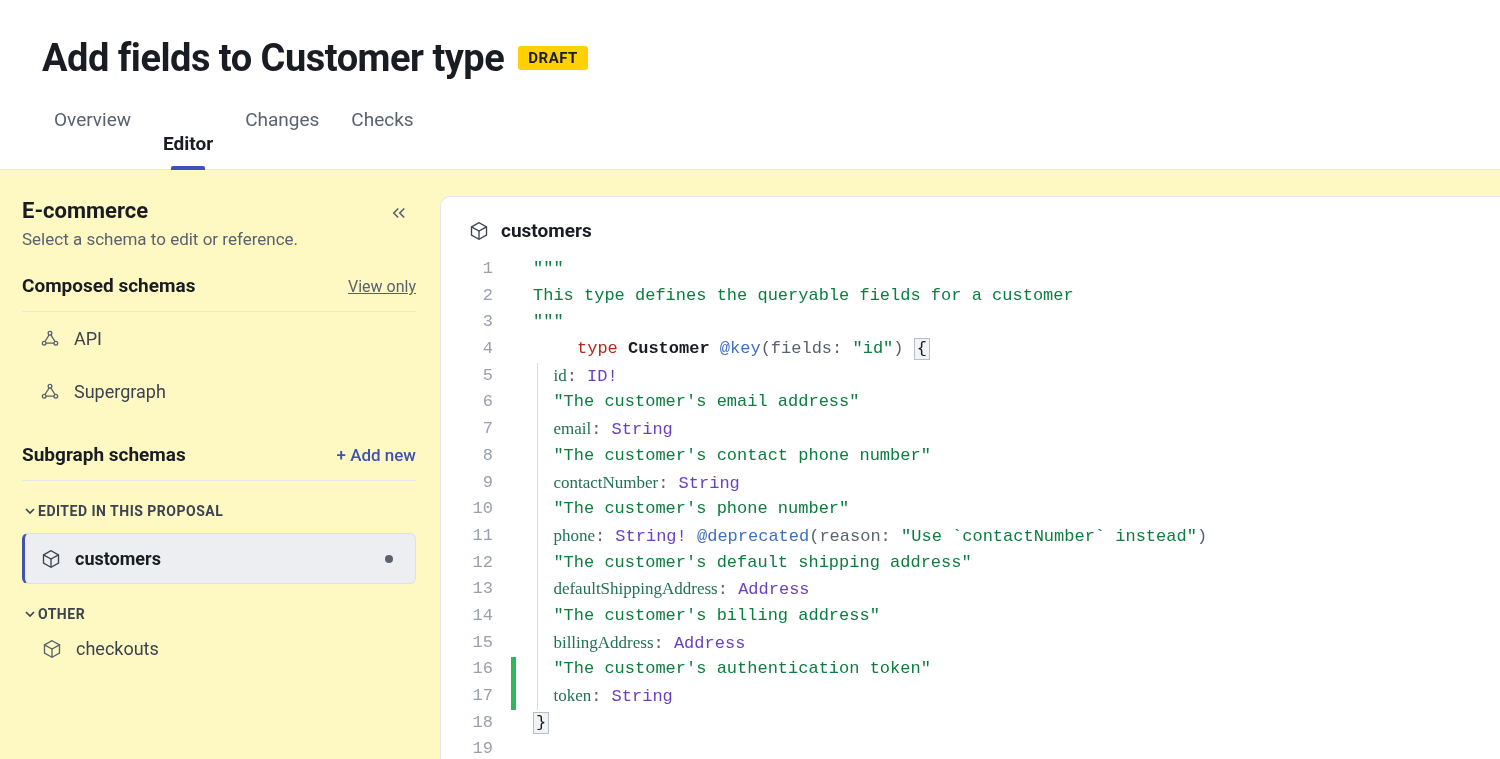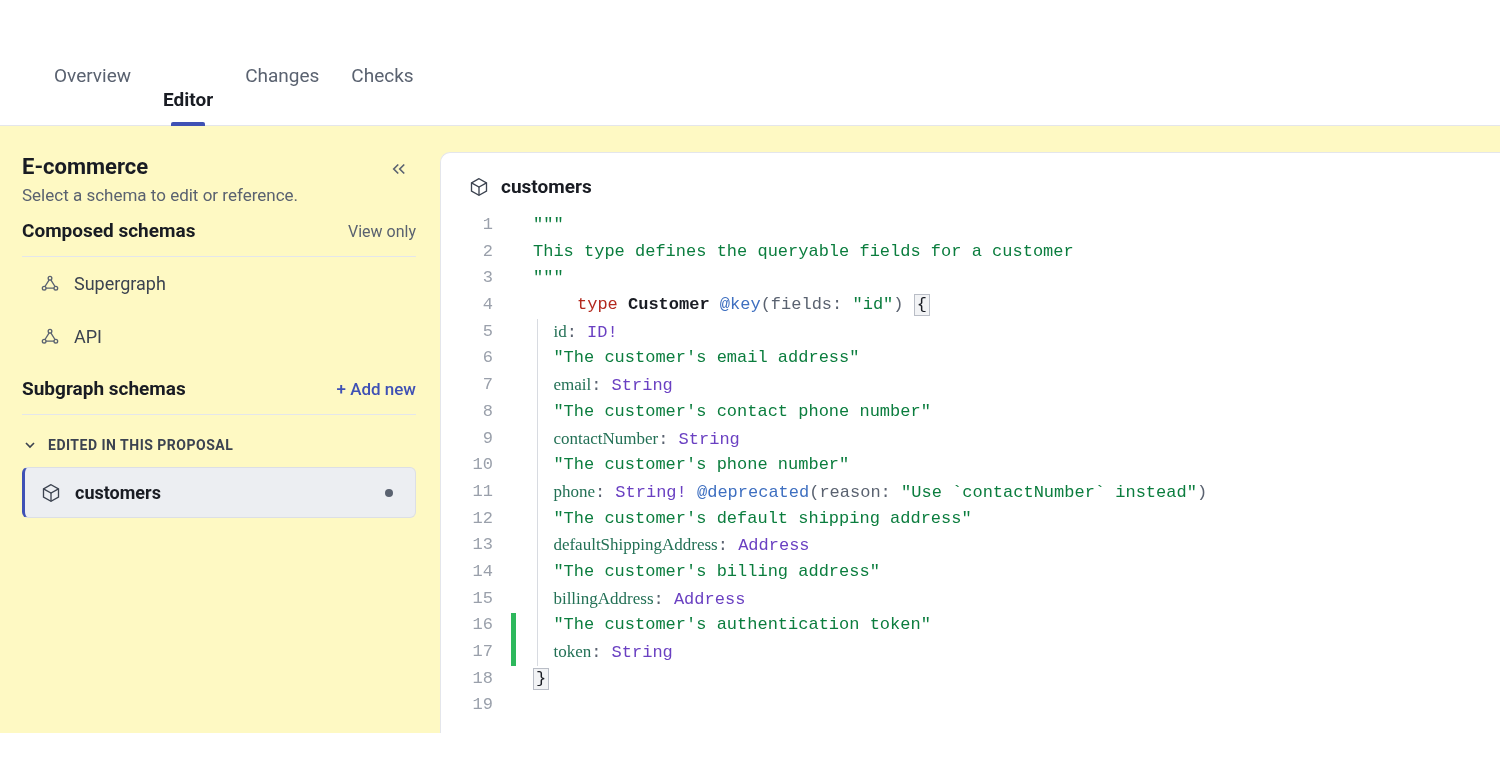--- a/index.html
+++ b/index.html
@@ -91,31 +91,32 @@
 }
 .sidebar-sub {
   font-size: 17px;
   color: #5a6270;
   margin-top: 6px;
 }
 .section-header {
   display: flex;
   justify-content: space-between;
   align-items: baseline;
-  margin-top: 14px;
+  margin-top: 25px;
   padding-bottom: 14px;
   border-bottom: 1px solid #e4e6eb;
 }
 .section-title {
   font-size: 19px;
   font-weight: 700;
 }
 .section-meta {
   font-size: 16px;
   color: #5a6270;
+  text-decoration: underline;
 }
 .add-new {
   color: #3f51b5;
   font-size: 17px;
   cursor: pointer;
   font-weight: 500;
 }
 .schema-item {
   display: flex;
   align-items: center;
@@ -126,21 +127,21 @@
   cursor: pointer;
 }
 .schema-icon {
   width: 20px;
   height: 20px;
   flex-shrink: 0;
 }
 .subsection-header {
   display: flex;
   align-items: center;
-  gap: 10px;
+  gap: 0;
   font-size: 14px;
   font-weight: 700;
   letter-spacing: 0.5px;
   color: #3c4350;
   margin-top: 22px;
   cursor: pointer;
 }
 .chevron {
   width: 16px;
   height: 16px;
@@ -239,20 +240,24 @@
   border: 1px solid #b9bdc6;
   background: #f2f3f5;
   padding: 0 2px;
   line-height: 1.2;
 }
 </style>
 </head>
 <body>
 
 <div class="header">
+  <div class="title-row">
+    <h1 class="page-title">Add fields to Customer type</h1>
+    <span class="draft-badge">DRAFT</span>
+  </div>
   <div class="tabs" id="tabs">
       <div class="tab">Overview</div>
       <div class="tab active">Editor</div>
       <div class="tab">Changes</div>
       <div class="tab">Checks</div>
     </div>
 </div>
 
 <div class="main">
 
@@ -275,30 +280,30 @@
       <span class="section-meta">View only</span>
     </div>
     <div id="composed-list">
         <div class="schema-item">
           <svg class="schema-icon" viewBox="0 0 24 24" fill="none" stroke="#5a6270" stroke-width="1.6">
   <circle cx="12" cy="5" r="2.2"></circle>
             <circle cx="5" cy="17" r="2.2"></circle>
             <circle cx="19" cy="17" r="2.2"></circle>
   <path d="M11 7l-5 8M13 7l5 8M7 17h10"></path>
 </svg>
-          <span>Supergraph</span>
+          <span>API</span>
         </div>
         <div class="schema-item">
           <svg class="schema-icon" viewBox="0 0 24 24" fill="none" stroke="#5a6270" stroke-width="1.6">
   <circle cx="12" cy="5" r="2.2"></circle>
             <circle cx="5" cy="17" r="2.2"></circle>
             <circle cx="19" cy="17" r="2.2"></circle>
   <path d="M11 7l-5 8M13 7l5 8M7 17h10"></path>
 </svg>
-          <span>API</span>
+          <span>Supergraph</span>
         </div>
       </div>
 
     <div class="section-header">
       <span class="section-title">Subgraph schemas</span>
       <span class="add-new">+ Add new</span>
     </div>
 
     <div class="subsection-header">
       <svg class="chevron" viewBox="0 0 24 24" fill="none" stroke="#3c4350" stroke-width="2.5">
@@ -310,20 +315,36 @@
     <div class="selected-item">
       <svg class="schema-icon" viewBox="0 0 24 24" fill="none" stroke="#3c4350" stroke-width="1.6">
         <path d="M12 2L3 7v10l9 5 9-5V7l-9-5z"></path>
           <path d="M3 7l9 5 9-5"></path>
           <path d="M12 12v10"></path>
       </svg>
       <span>customers</span>
       <span class="dot"></span>
     </div>
 
+    <div class="subsection-header">
+      <svg class="chevron" viewBox="0 0 24 24" fill="none" stroke="#3c4350" stroke-width="2.5">
+          <path d="M6 9l6 6 6-6"></path>
+        </svg>
+      <span>OTHER</span>
+    </div>
+    <div id="other-list">
+        <div class="schema-item" style="padding-left: 20px;">
+          <svg class="schema-icon" viewBox="0 0 24 24" fill="none" stroke="#5a6270" stroke-width="1.6">
+  <path d="M12 2L3 7v10l9 5 9-5V7l-9-5z"></path>
+            <path d="M3 7l9 5 9-5"></path>
+            <path d="M12 12v10"></path>
+</svg>
+          <span>checkouts</span>
+        </div>
+      </div>
   </div>
 
   <div class="editor-panel">
     <div class="editor-header">
       <svg class="schema-icon" viewBox="0 0 24 24" fill="none" stroke="#3c4350" stroke-width="1.6">
         <path d="M12 2L3 7v10l9 5 9-5V7l-9-5z"></path>
           <path d="M3 7l9 5 9-5"></path>
           <path d="M12 12v10"></path>
       </svg>
       <span>customers</span>

